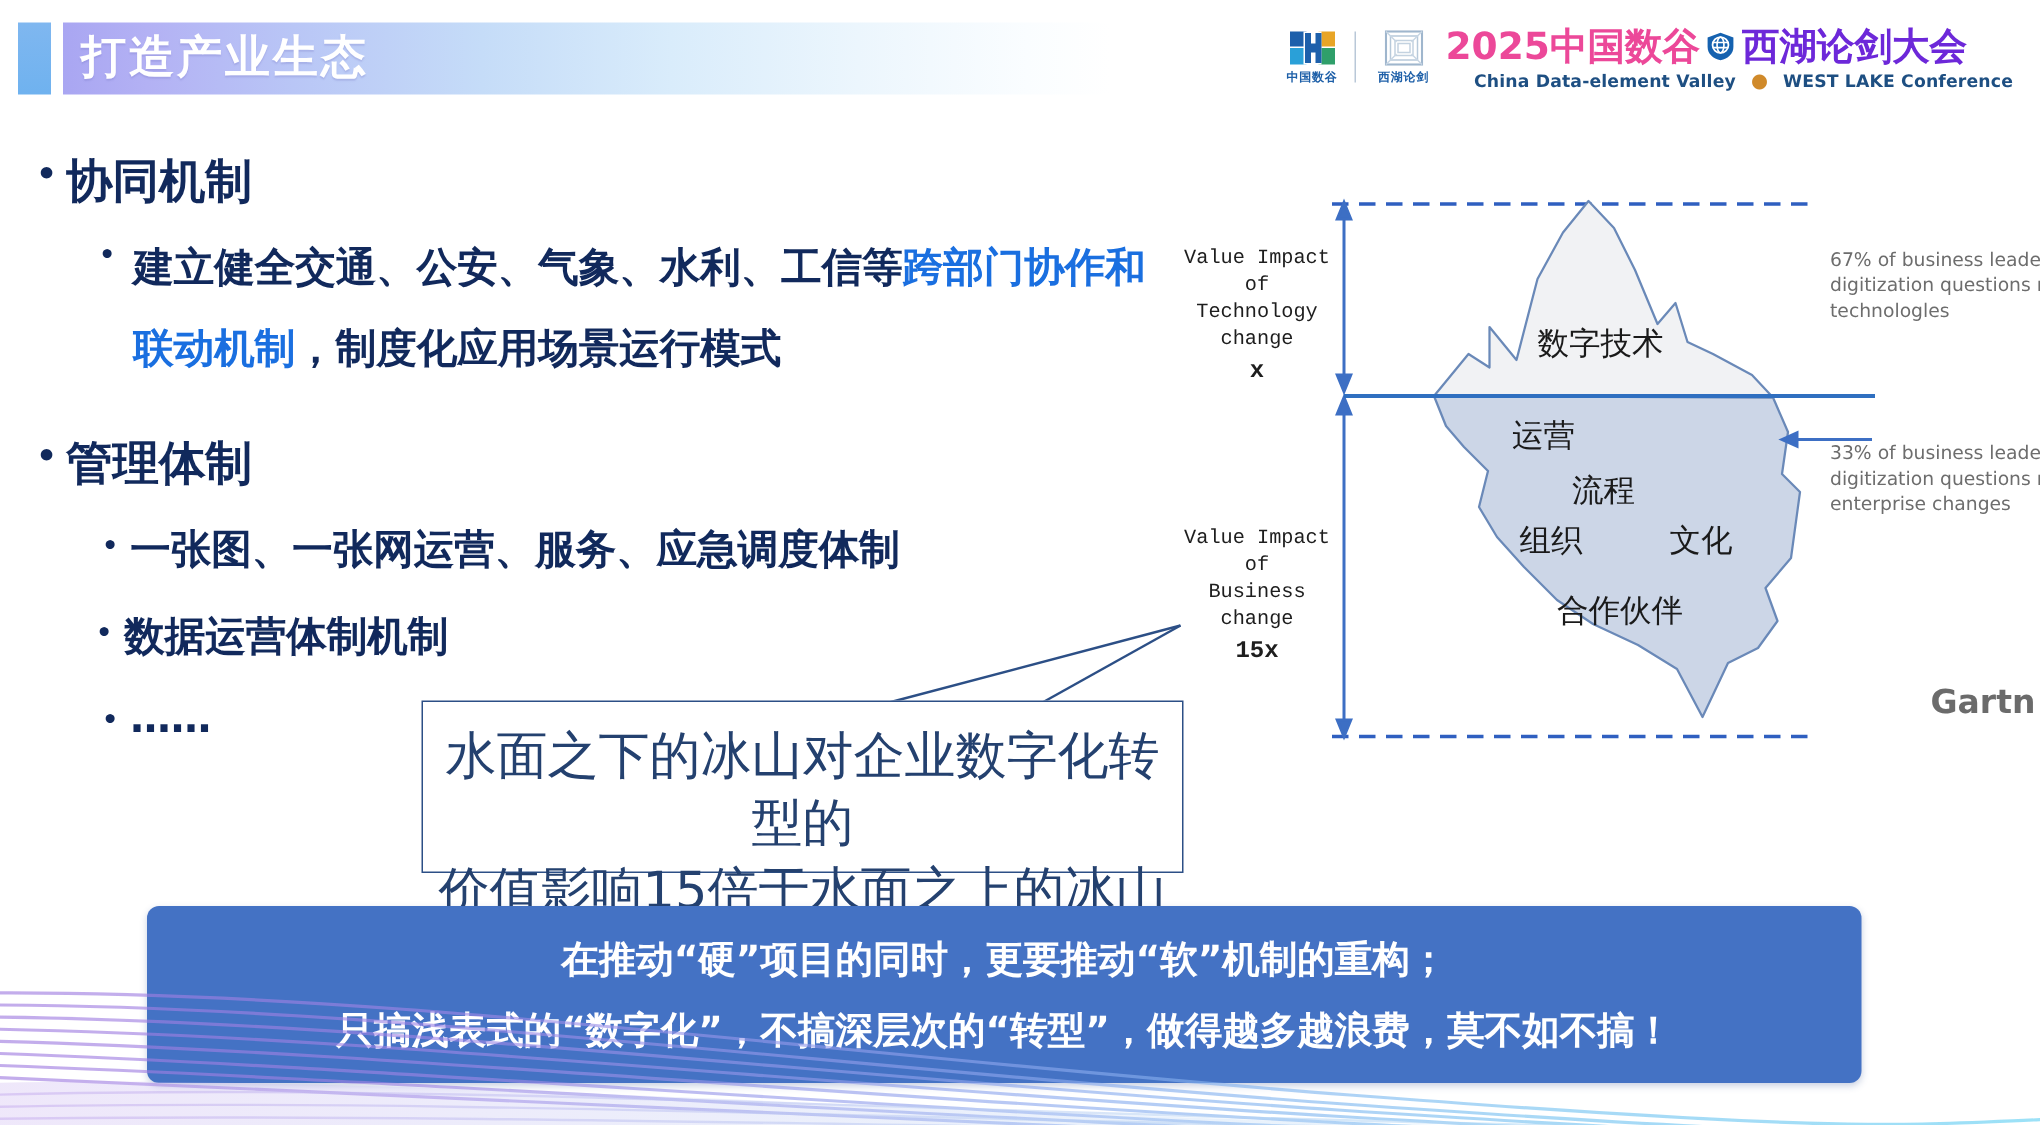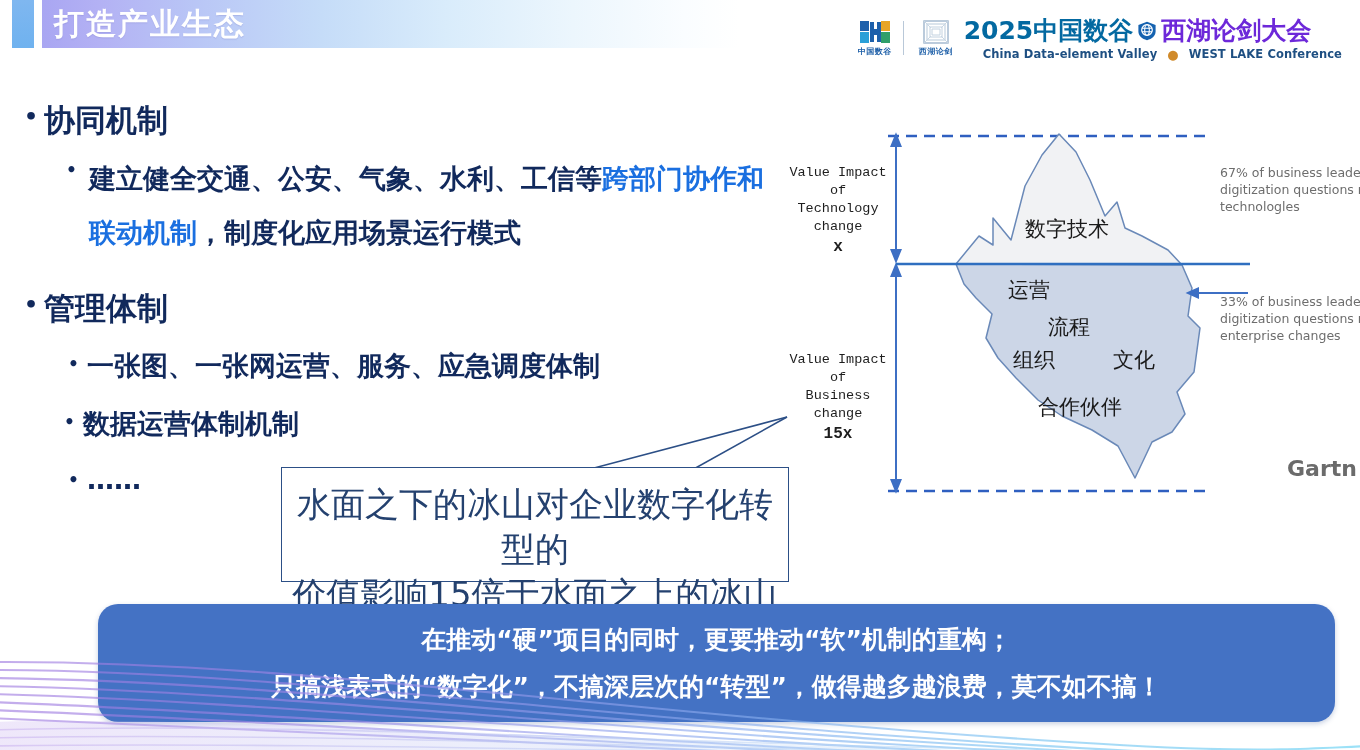--- a/index.html
+++ b/index.html
@@ -3,42 +3,42 @@
 <meta charset="utf-8">
 <style>
   html,body{margin:0;padding:0;}
   body{
     width:1360px;height:750px;overflow:hidden;position:relative;
     background:#ffffff;
     font-family:"Liberation Sans","DejaVu Sans",sans-serif;
   }
 
   
-  #title-bar{position:absolute;left:0;top:0;width:740px;height:48px;}
+  #title-bar{position:absolute;left:0;top:15px;width:740px;height:48px;}
   #title-accent{position:absolute;left:12px;top:0;width:22px;height:48px;
     background:linear-gradient(180deg,#7fb7f0 0%,#6fb2ef 100%);}
   #title-band{position:absolute;left:42px;top:0;width:698px;height:48px;
     background:linear-gradient(90deg,#a9a6f2 0%,#b3b1f4 8%,#b9c6f6 22%,#c5dcf8 40%,#d9ecfb 58%,#ecf6fd 76%,#fafdff 92%,#ffffff 100%);}
   #title-text{position:absolute;left:54px;top:0;height:48px;line-height:48px;
     font-size:30px;font-weight:bold;color:#ffffff;letter-spacing:2px;
     font-family:"DejaVu Sans","Liberation Sans",sans-serif;
     text-shadow:0 1px 1px rgba(110,110,190,.25);white-space:nowrap;}
 
   
   #header-logo{position:absolute;right:18px;top:18px;height:48px;display:flex;align-items:flex-start;}
   .logo-mark{display:flex;flex-direction:column;align-items:center;width:48px;margin-top:2px;}
   .logo-mark .glyph{width:30px;height:24px;display:block;}
   .logo-mark .cn{font-size:8px;color:#1d5fa8;font-weight:bold;margin-top:2px;letter-spacing:.5px;
      font-family:"DejaVu Sans","Liberation Sans",sans-serif;white-space:nowrap;}
   .logo-div{width:1px;height:34px;background:#b9c8d8;margin:3px 8px 0 4px;}
   #logo-wordmark{display:flex;flex-direction:column;justify-content:flex-start;margin-left:4px;}
   #logo-line1{display:flex;align-items:center;white-space:nowrap;line-height:1;}
   #logo-line1 .big{font-size:25px;font-weight:bold;letter-spacing:0px;
      font-family:"DejaVu Sans","Liberation Sans",sans-serif;}
-  #logo-line1 .teal{color:#0369a1;}
+  #logo-line1 .teal{color:#ec4899;}
   #logo-line1 .blue{color:#6d28d9;}
   #logo-globe{width:20px;height:20px;margin:0 4px;display:inline-block;vertical-align:middle;}
   #logo-line2{display:flex;align-items:center;white-space:nowrap;margin-top:4px;
      font-size:11.5px;font-weight:bold;color:#1e4f82;letter-spacing:.1px;
      font-family:"DejaVu Sans","Liberation Sans",sans-serif;margin-left:19px;}
   #logo-line2 .dot{margin:0 10px;color:#d08a2a;font-size:13px;line-height:1;}
 
   
   .l1{position:absolute;display:flex;align-items:flex-start;color:#11295c;white-space:nowrap;
     font-family:"DejaVu Sans","Liberation Sans",sans-serif;font-size:31px;font-weight:bold;}
@@ -66,22 +66,22 @@
     font-family:Liberation Mono, monospace;font-size:13.5px;line-height:18px;}
   .dimlabel .mult{font-weight:bold;font-size:16px;display:block;margin-top:2px;}
   .ice-cn{position:absolute;color:#1a1a1a;white-space:nowrap;
     font-family:"DejaVu Sans","Liberation Sans",sans-serif;font-size:21px;}
   .sidenote{position:absolute;color:#6d6d6d;width:168px;
     font-family:"DejaVu Sans","Liberation Sans",sans-serif;font-size:12.5px;line-height:17px;}
   #gartner{position:absolute;left:1287px;top:456px;color:#6b6b6b;white-space:nowrap;
     font-family:"DejaVu Sans","Liberation Sans",sans-serif;font-size:22px;font-weight:bold;}
 
   
-  #banner{position:absolute;left:98px;top:604px;width:1237px;height:118px;
-    background:#4472c4;border-radius:20px;box-sizing:border-box;
+  #banner{position:absolute;left:98px;top:604px;width:1143px;height:118px;
+    background:#4472c4;border-radius:8px;box-sizing:border-box;
     display:flex;flex-direction:column;align-items:center;justify-content:center;
     box-shadow:0 2px 5px rgba(40,70,140,.25);}
   #banner div{color:#ffffff;font-weight:bold;white-space:nowrap;
     font-family:"DejaVu Sans","Liberation Sans",sans-serif;}
   #banner-l1{font-size:25px;margin-bottom:14px;}
   #banner-l2{font-size:25px;}
 
   
   #deco{position:absolute;left:0;bottom:0;width:1360px;height:132px;pointer-events:none;}
 </style>

